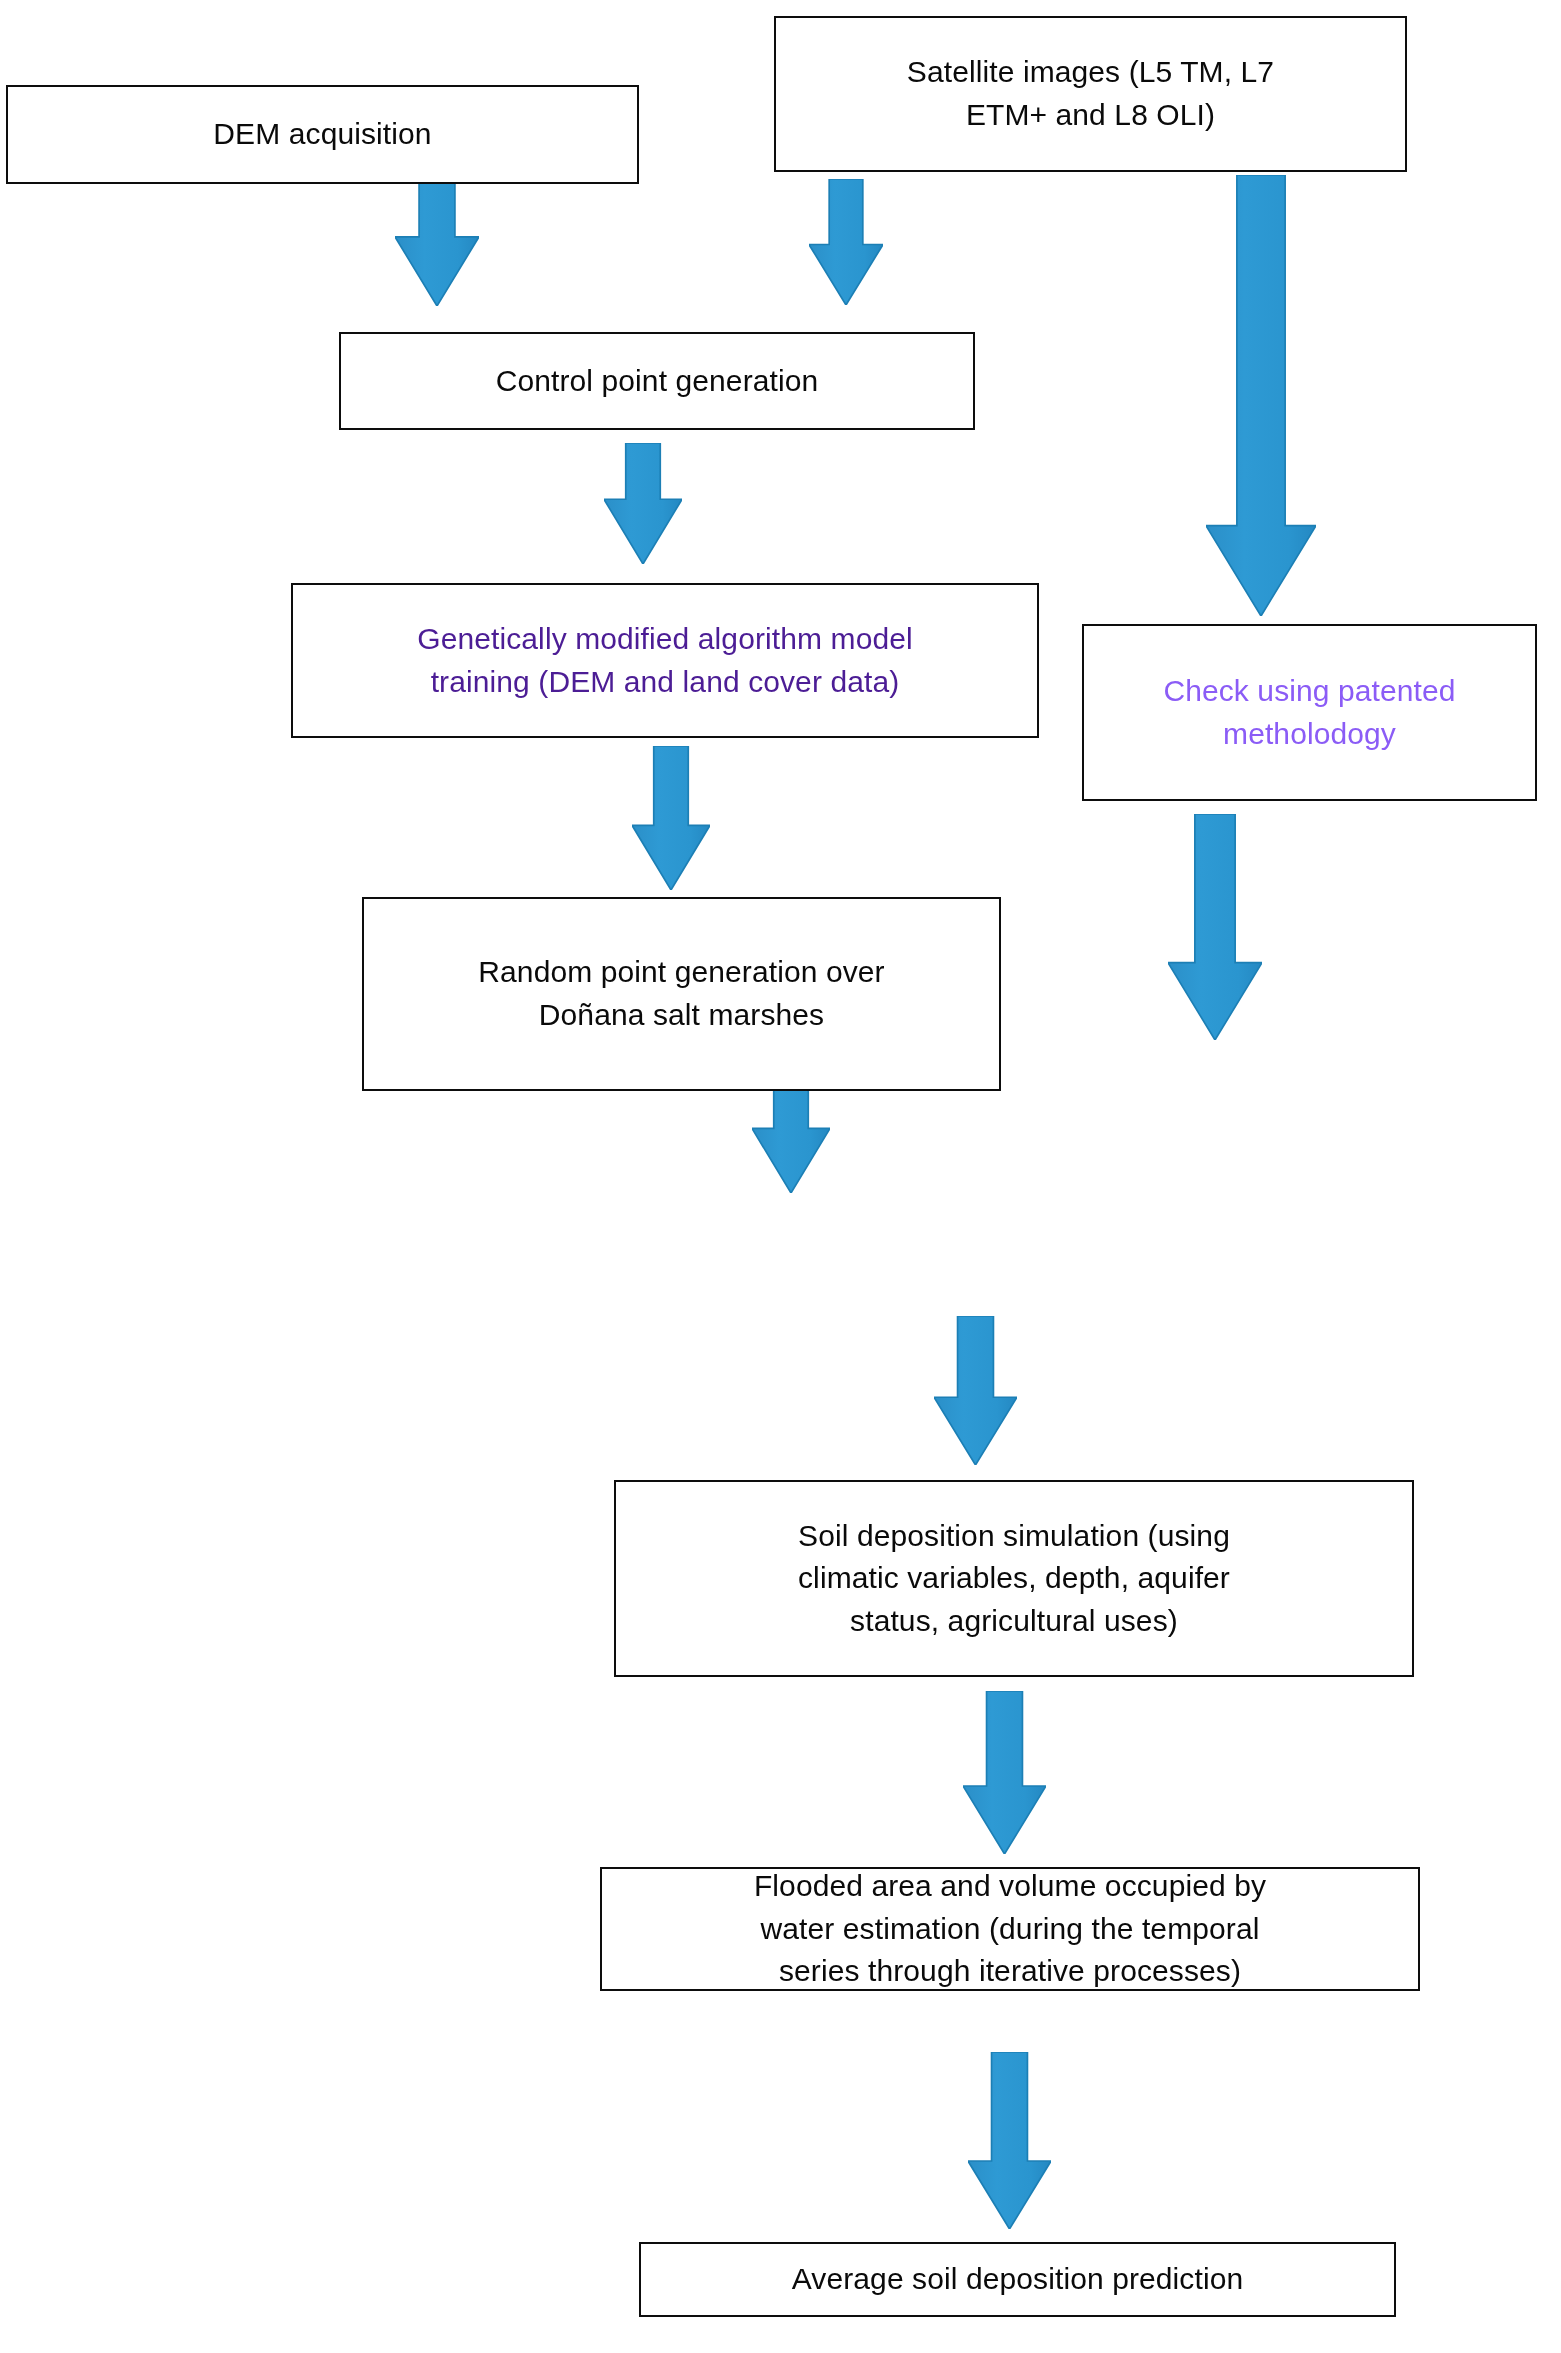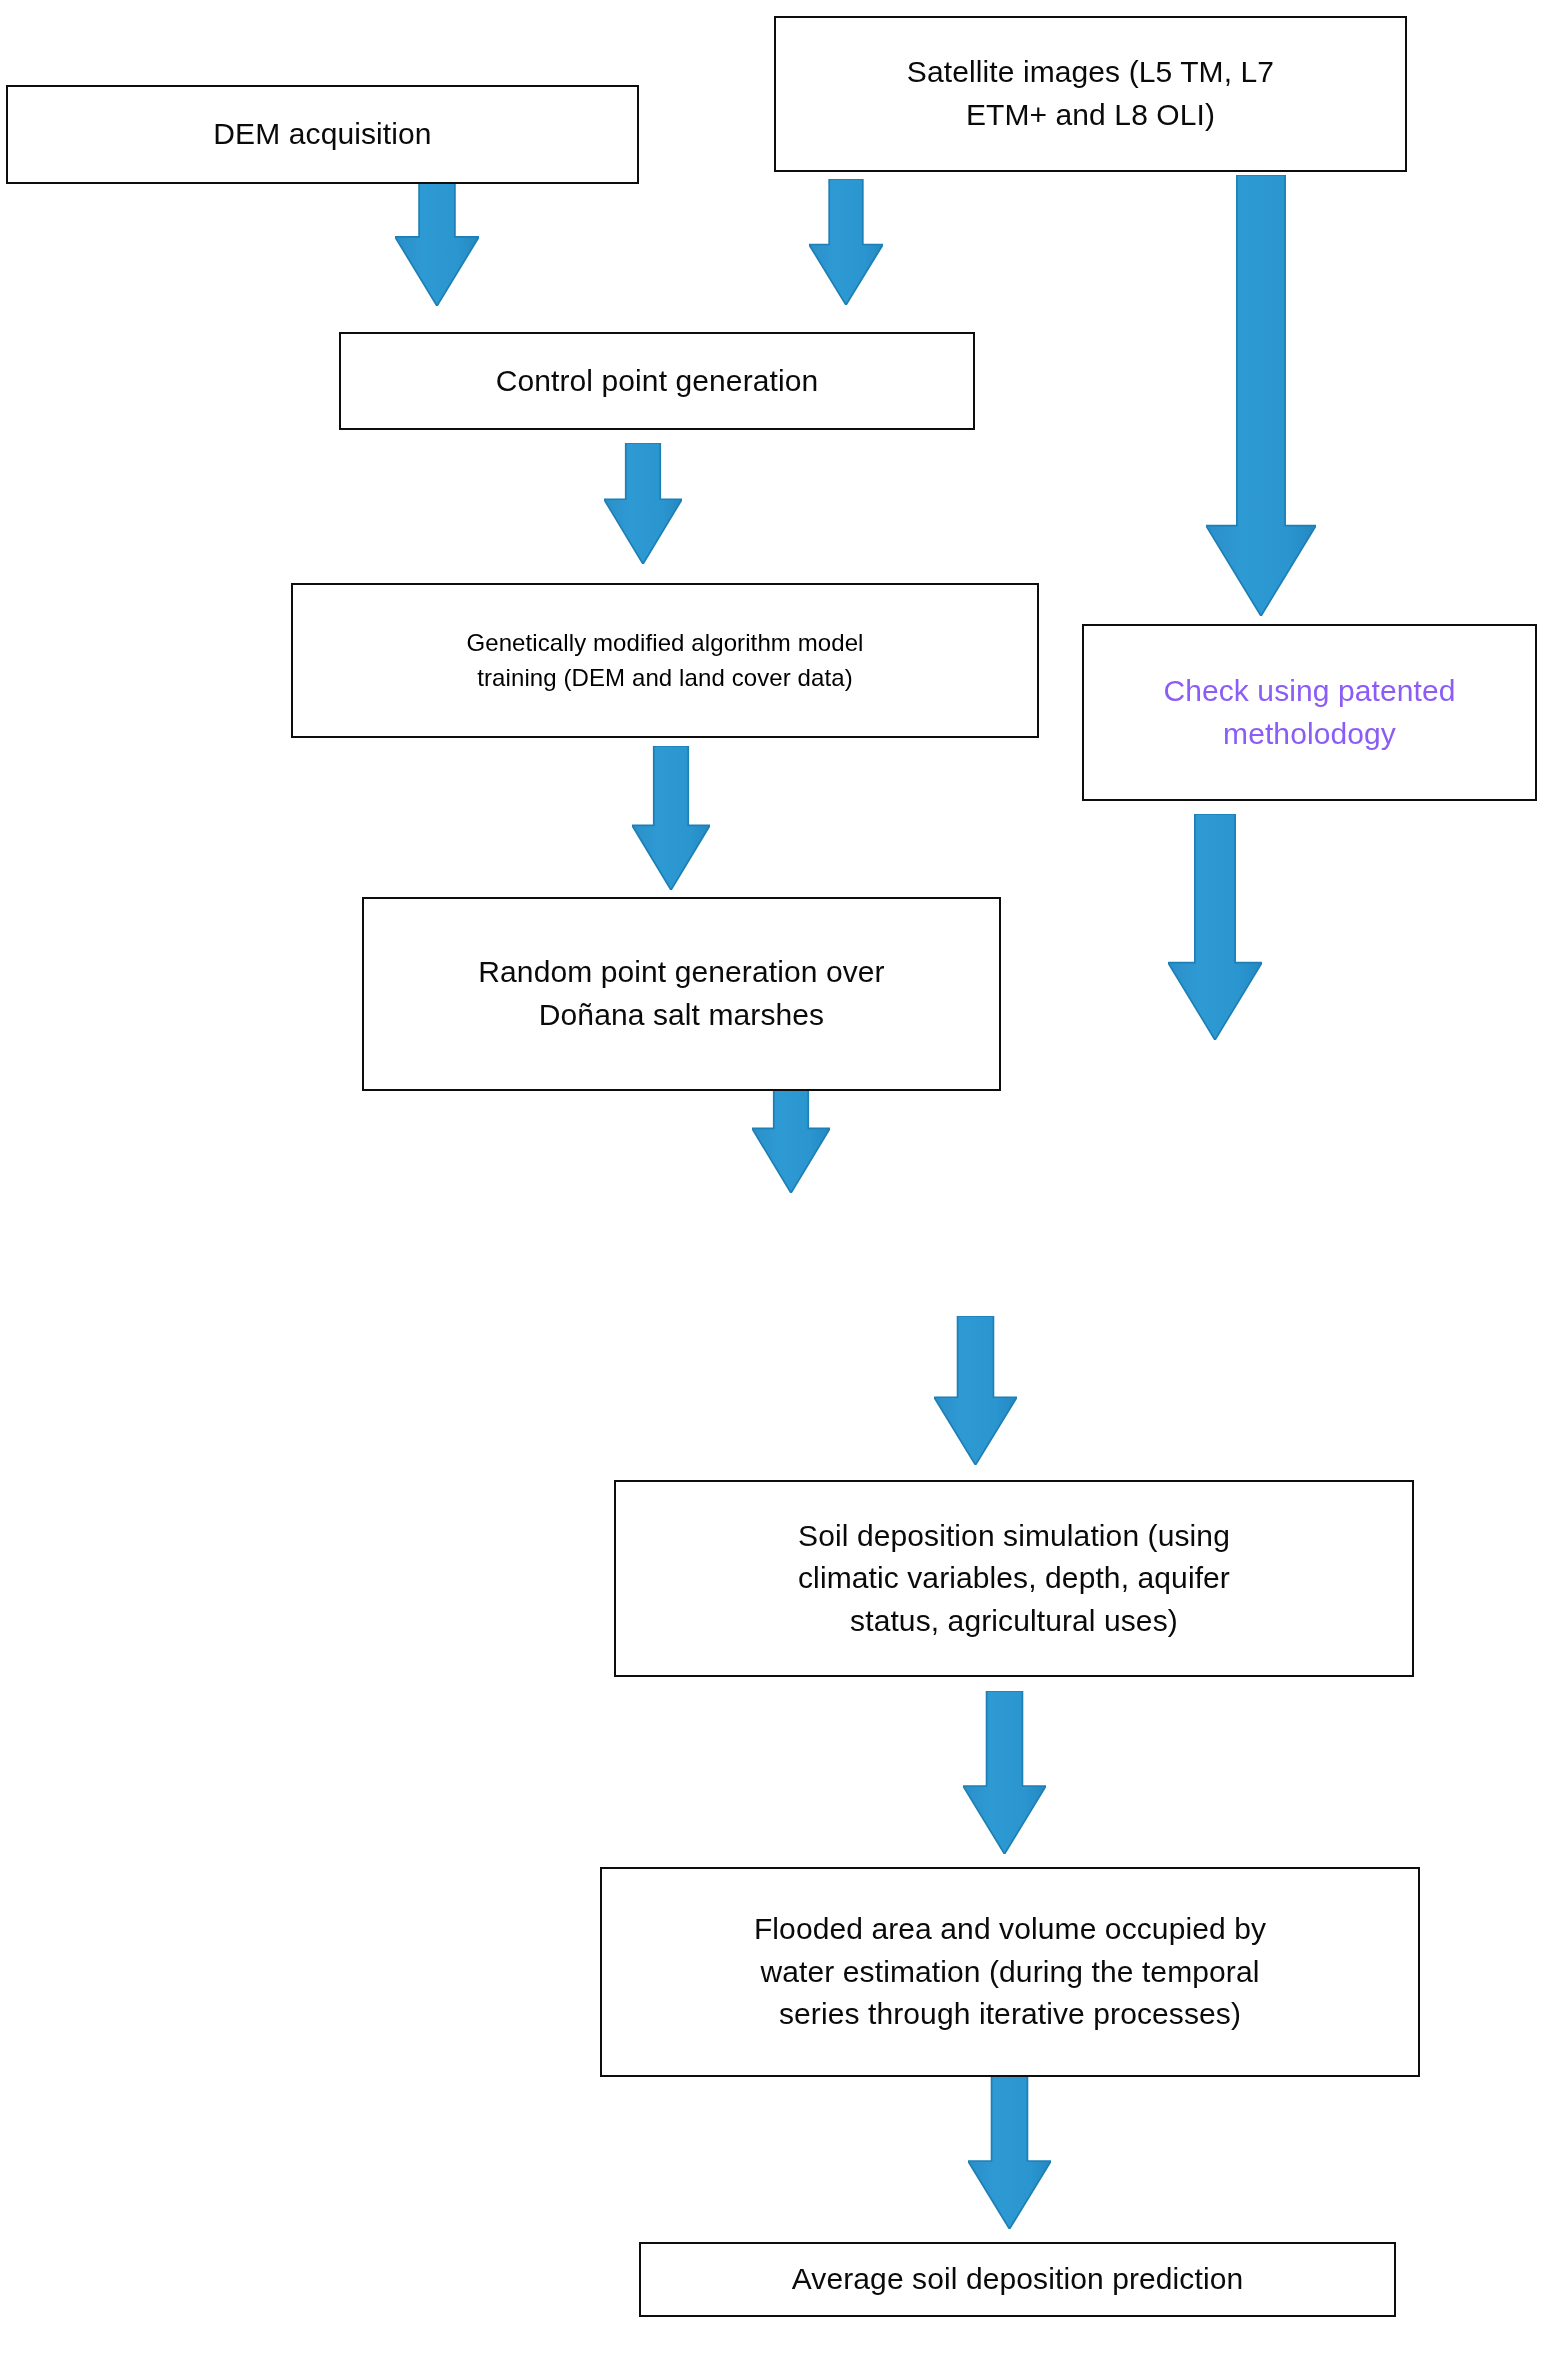--- a/index.html
+++ b/index.html
@@ -168,27 +168,27 @@
             <stop offset="100%" stop-color="#2488c2"></stop>
           </linearGradient>
         </defs>
         <polygon points="42,0 106,0 106,194 148,194 74,315 0,194 42,194" fill="url(#g-arrow-flooded-to-average)" stroke="#1c7fb5" stroke-width="3"></polygon>
       </svg>
     </div>
     <div class="node" style="left: 6px; top: 45px; width: 633px; height: 99px; border-color: rgb(13, 13, 13); background: rgb(255, 255, 255); margin-top: 40px;"><span style="font-size: 30px; color: rgb(10, 10, 10);">DEM acquisition</span></div>
     <div class="node" style="left: 774px; top: 15.7px; width: 633px; height: 156px; border-color: rgb(13, 13, 13); background: rgb(255, 255, 255);"><span style="font-size: 30px; color: rgb(10, 10, 10);">Satellite images (L5 TM, L7
 ETM+ and L8 OLI)</span></div>
     <div class="node" style="left: 339px; top: 332px; width: 636px; height: 98px; border-color: rgb(13, 13, 13); background: rgb(255, 255, 255);"><span style="font-size: 30px; color: rgb(10, 10, 10);">Control point generation</span></div>
-    <div class="node" style="left: 291px; top: 583px; width: 748px; height: 155px; border-color: rgb(13, 13, 13); background: rgb(255, 255, 255);"><span style="font-size: 24px; color: #000000;">Genetically modified algorithm model
+    <div class="node" style="left: 291px; top: 583px; width: 748px; height: 155px; border-color: rgb(13, 13, 13); background: rgb(255, 255, 255);"><span style="font-size: 30px; color: #4c1d95;">Genetically modified algorithm model
 training (DEM and land cover data)</span></div>
     <div class="node" style="left: 1082px; top: 624px; width: 455px; height: 177px; border-color: rgb(13, 13, 13); background: rgb(255, 255, 255);"><span style="font-size: 30px; color: #8b5cf6;">Check using patented
 metholodogy</span></div>
     <div class="node" style="left: 362px; top: 897px; width: 639px; height: 194px; border-color: rgb(13, 13, 13); background: rgb(255, 255, 255);"><span style="font-size: 30px; color: rgb(10, 10, 10);">Random point generation over
 Doñana salt marshes</span></div>
     <div class="node" style="left: 614px; top: 1480px; width: 800px; height: 197px; border-color: rgb(13, 13, 13); background: rgb(255, 255, 255);"><span style="font-size: 30px; color: rgb(10, 10, 10); text-align: center;">Soil deposition simulation (using
 climatic variables, depth, aquifer
 status, agricultural uses)</span></div>
-    <div class="node" style="left: 600px; top: 1867px; width: 820px; height: 210px; border-color: rgb(13, 13, 13); background: rgb(255, 255, 255);"><span style="font-size: 30px; color: rgb(10, 10, 10);">Flooded area and volume occupied by
+    <div class="node" style="left: 600px; top: 1867px; width: 820px; height: 124px; border-color: rgb(13, 13, 13); background: rgb(255, 255, 255);"><span style="font-size: 30px; color: rgb(10, 10, 10);">Flooded area and volume occupied by
 water estimation (during the temporal
 series through iterative processes)</span></div>
     <div class="node" style="left: 639px; top: 2242px; width: 757px; height: 75px; border-color: rgb(13, 13, 13); background: rgb(255, 255, 255);"><span style="font-size: 30px; color: rgb(10, 10, 10);">Average soil deposition prediction</span></div>
   </div>
 
 
 </body></html>

